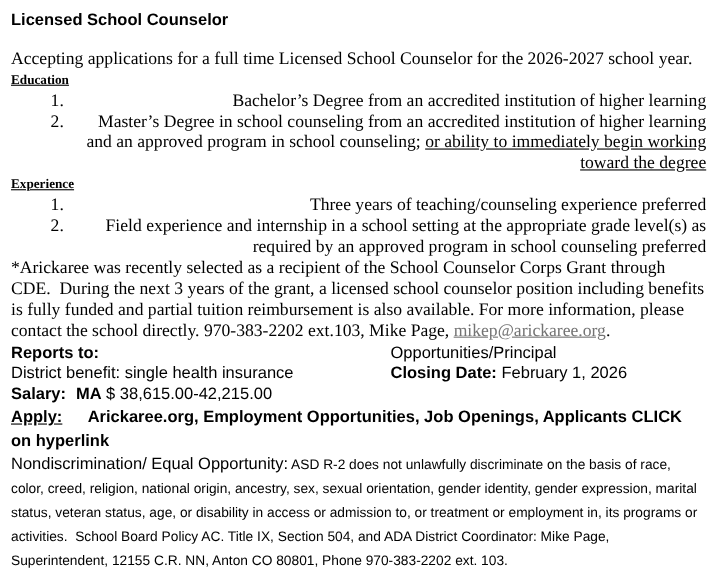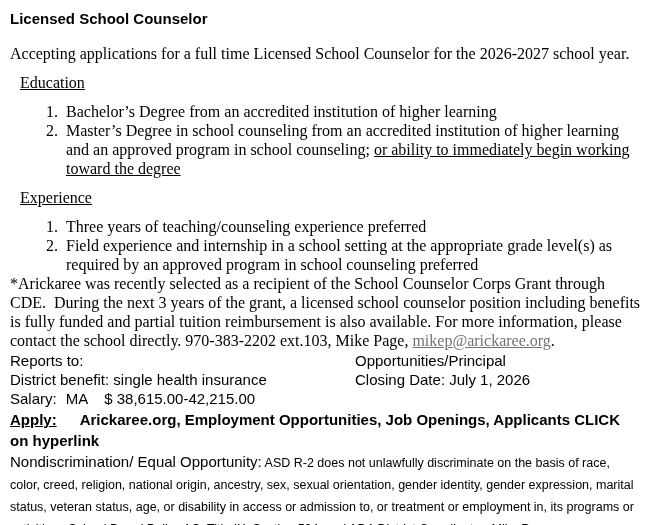--- a/index.html
+++ b/index.html
@@ -23,48 +23,49 @@
   
   .serif {
     font-family: "Liberation Serif", serif;
     font-size: 16px;
     line-height: 19px;
   }
   p.para { margin: 0; }
   .prewrap { white-space: pre-wrap; }
   .section-heading {
     font-family: "Liberation Serif", serif;
-    font-size: 16px;
+    font-size: 12px;
     line-height: 19px;
-    font-weight: normal;
+    font-weight: bold;
     text-decoration: underline;
-    margin: 10px;
+    margin: 0;
   }
   ol.num-list {
     margin: 0;
     padding-left: 52px;
+    text-align: right;
   }
   ol.num-list li { padding-left: 4px; }
   .u { text-decoration: underline; }
   a.email-link {
     color: #737373;
     text-decoration: underline;
   }
   
   .details-grid {
     font-family: "Liberation Sans", sans-serif;
     font-size: 15px;
     line-height: 19px;
     display: grid;
     grid-template-columns: 345px 1fr;
     margin-top: 1px;
   }
-  .bold { font-weight: normal; }
+  .bold { font-weight: bold; }
   .salary-label { margin-right: 9px; }
-  .salary-degree { margin-right: 16px; }
+  .salary-degree { margin-right: 4px; }
   
   .apply-line {
     font-family: "Liberation Sans", sans-serif;
     font-size: 15px;
     font-weight: bold;
     line-height: 21px;
     margin: 1px 0 0 0;
   }
   .apply-label {
     text-decoration: underline;
@@ -99,19 +100,19 @@
 </ol>
 
 <p class="serif para prewrap"><span>*Arickaree was recently selected as a recipient of the School Counselor Corps Grant through CDE.  During the next 3 years of the grant, a licensed school counselor position including benefits is fully funded and partial tuition reimbursement is also available. For more information, please contact the school directly. 970-383-2202 ext.103, Mike Page, </span><a href="#" class="email-link">mikep@arickaree.org</a><span>.</span></p>
 
 <div class="details-grid">
   <div><span class="bold">Reports to:</span></div>
 
   <div>Opportunities/Principal</div>
   <div>District benefit: single health insurance</div>
 
-  <div><span class="bold">Closing Date:</span> <span>July 1, 2026</span></div>
+  <div><span class="bold">Closing Date:</span> <span>February 1, 2026</span></div>
   <div><span class="bold salary-label">Salary:</span><span class="bold salary-degree">MA</span><span>$ 38,615.00-42,215.00</span></div>
 </div>
 
 <p class="apply-line"><span class="apply-label">Apply:</span><span>Arickaree.org, Employment Opportunities, Job Openings, Applicants CLICK on hyperlink</span></p>
 
 <p class="disclaimer prewrap"><span class="disclaimer-lead">Nondiscrimination/ Equal Opportunity:</span><span> ASD R-2 does not unlawfully discriminate on the basis of race, color, creed, religion, national origin, ancestry, sex, sexual orientation, gender identity, gender expression, marital status, veteran status, age, or disability in access or admission to, or treatment or employment in, its programs or activities.  School Board Policy AC. Title IX, Section 504, and ADA District Coordinator: Mike Page, Superintendent, 12155 C.R. NN, Anton CO 80801, Phone 970-383-2202 ext. 103.</span></p>
 
 </body></html>

